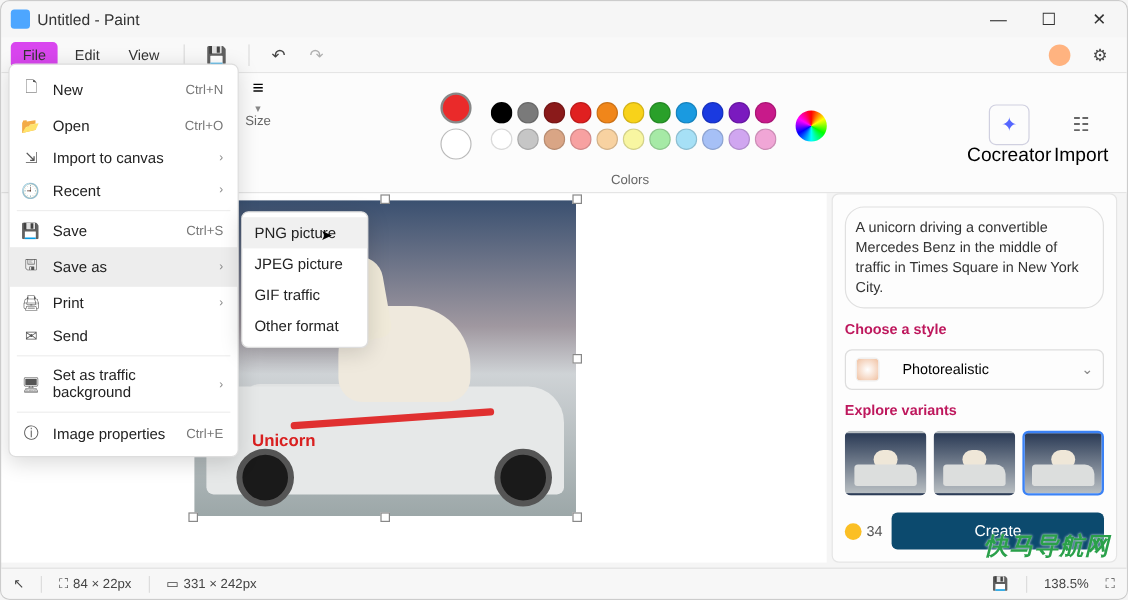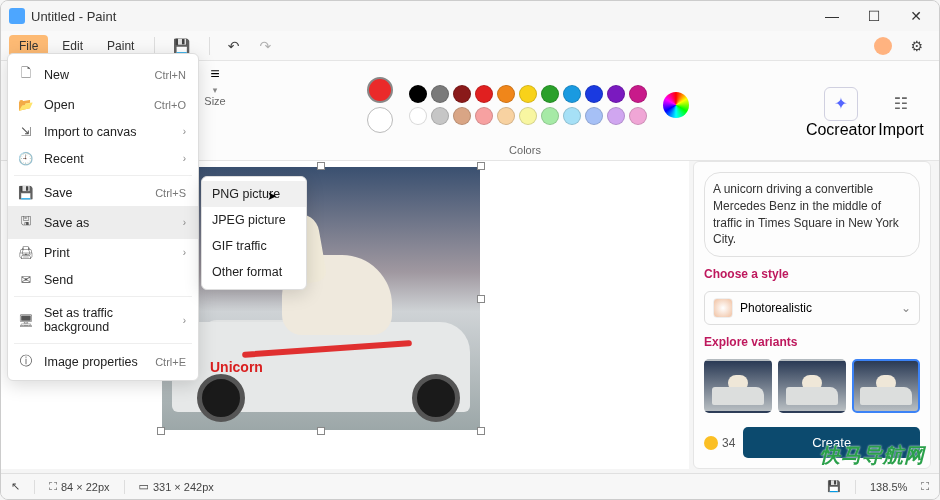--- a/index.html
+++ b/index.html
@@ -4,21 +4,21 @@
 <style>
 * { box-sizing: border-box; margin: 0; padding: 0; font-family: 'Segoe UI', sans-serif; }
 body { width: 940px; height: 500px; background: #f5f5f5; overflow: hidden; border: 1px solid #ccc; border-radius: 8px; position: relative; }
 .titlebar { height: 30px; display: flex; align-items: center; padding: 0 8px; background: #f6f6f6; }
 .titlebar .app-icon { width: 16px; height: 16px; background: #4da6ff; border-radius: 3px; margin-right: 6px; }
 .titlebar .title { font-size: 13px; color: #333; }
 .titlebar .win-controls { margin-left: auto; display: flex; gap: 12px; }
 .titlebar .win-controls span { width: 30px; text-align: center; font-size: 14px; color: #333; cursor: pointer; }
 .menubar { height: 30px; display: flex; align-items: center; padding: 0 8px; gap: 4px; background: #f9f9f9; border-bottom: 1px solid #e5e5e5; }
 .menubar .menuitem { padding: 4px 10px; font-size: 12px; color: #333; cursor: pointer; border-radius: 4px; }
-.menubar .menuitem.active { background: #fdba74; }
+.menubar .menuitem.active { background: #d946ef; }
 .menubar .sep { width: 1px; height: 18px; background: #ddd; margin: 0 6px; }
 .menubar .iconbtn { padding: 4px 8px; font-size: 14px; color: #444; cursor: pointer; }
 .menubar .right-icons { margin-left: auto; display: flex; gap: 10px; align-items: center; }
 .menubar .right-icons .avatar { width: 18px; height: 18px; border-radius: 50%; background: #ffb380; }
 .toolbar { height: 100px; display: flex; align-items: stretch; padding: 4px 8px 0 8px; background: #fcfcfc; border-bottom: 1px solid #e5e5e5; }
 .tool-group { display: flex; flex-direction: column; align-items: center; padding: 0 8px; }
 .tool-group .icons { flex: 1; display: flex; flex-wrap: wrap; align-items: center; justify-content: center; gap: 8px; }
 .tool-group .label { font-size: 11px; color: #666; padding-bottom: 4px; }
 .tool-icon { width: 24px; height: 24px; display: flex; align-items: center; justify-content: center; font-size: 16px; color: #444; cursor: pointer; }
 .brush-icon, .shape-icon, .size-icon { width: 40px; display:flex; flex-direction:column; align-items:center; gap:2px; cursor:pointer; }
@@ -41,21 +41,21 @@
 .wheel.w1 { left:35px; } .wheel.w2 { right:20px; }
 .unicorn-body { position:absolute; bottom:95px; left:120px; width:110px; height:80px; background:#efe9dd; border-radius:40px 50px 20px 20px; }
 .unicorn-head { position:absolute; bottom:145px; left:105px; width:55px; height:70px; background:#f0ead9; border-radius:30px 20px 10px 10px; transform:rotate(-10deg); }
 .unicorn-horn { position:absolute; bottom:205px; left:120px; width:8px; height:24px; background:#d9c58f; transform:rotate(-12deg); border-radius:3px; }
 .red-stroke { position:absolute; bottom:78px; left:80px; width:170px; height:6px; background:#e03030; border-radius:4px; transform:rotate(-4deg); }
 .red-text { position:absolute; bottom:55px; left:48px; color:#d92020; font-weight:bold; font-size:14px; }
 .handle { position:absolute; width:8px; height:8px; background:#fff; border:1px solid #888; }
 .side-panel { position:absolute; top:160px; right:8px; bottom:30px; width:238px; background:#fdfdfd; border:1px solid #e5e5e5; border-radius:6px; padding:10px; display:flex; flex-direction:column; gap:10px; font-size:12px; }
 .prompt-box { border:1px solid #e0e0e0; border-radius:16px; padding:8px; color:#333; line-height:1.4; }
 .style-label { font-size:12px; color:#be185d; font-weight:600; }
-.style-select { border:1px solid #ddd; border-radius:6px; padding:6px 8px; display:flex; align-items:center; gap:7px; cursor:pointer; }
+.style-select { border:1px solid #ddd; border-radius:6px; padding:6px 8px; display:flex; align-items:center; gap:19px; cursor:pointer; }
 .style-select .thumb { width:20px; height:20px; border-radius:4px; background:radial-gradient(circle,#fff,#f0c0a0); border:1px solid #eee; }
 .style-select .chev { margin-left:auto; color:#888; }
 .variants { display:flex; gap:6px; }
 .variant { flex:1; height:54px; border-radius:5px; border:2px solid transparent; cursor:pointer; background:linear-gradient(180deg,#2a3a55,#b8bec2); position:relative; overflow:hidden; }
 .variant .mini-car { position:absolute; bottom:6px; left:6px; right:6px; height:18px; background:#dcdedd; border-radius:3px 8px 2px 2px; }
 .variant .mini-unicorn { position:absolute; bottom:20px; left:22px; width:20px; height:16px; background:#efe7d8; border-radius:8px; }
 .variant.selected { border-color:#3b82f6; }
 .panel-footer { margin-top:auto; display:flex; align-items:center; gap:8px; }
 .credits { display:flex; align-items:center; gap:4px; color:#555; font-size:12px; }
 .credits .coin { width:14px; height:14px; background:#fbbf24; border-radius:50%; }
@@ -91,21 +91,21 @@
   <div class="win-controls">
     <span>—</span>
     <span>☐</span>
     <span>✕</span>
   </div>
 </div>
 
 <div class="menubar">
   <div class="menuitem active">File</div>
   <div class="menuitem">Edit</div>
-  <div class="menuitem">Paint</div>
+  <div class="menuitem">View</div>
   <div class="sep"></div>
   <div class="iconbtn">💾</div>
   <div class="sep"></div>
   <div class="iconbtn">↶</div>
   <div class="iconbtn" style="opacity:.4">↷</div>
   <div class="right-icons">
     <div class="avatar"></div>
     <div class="iconbtn">⚙</div>
   </div>
 </div>

